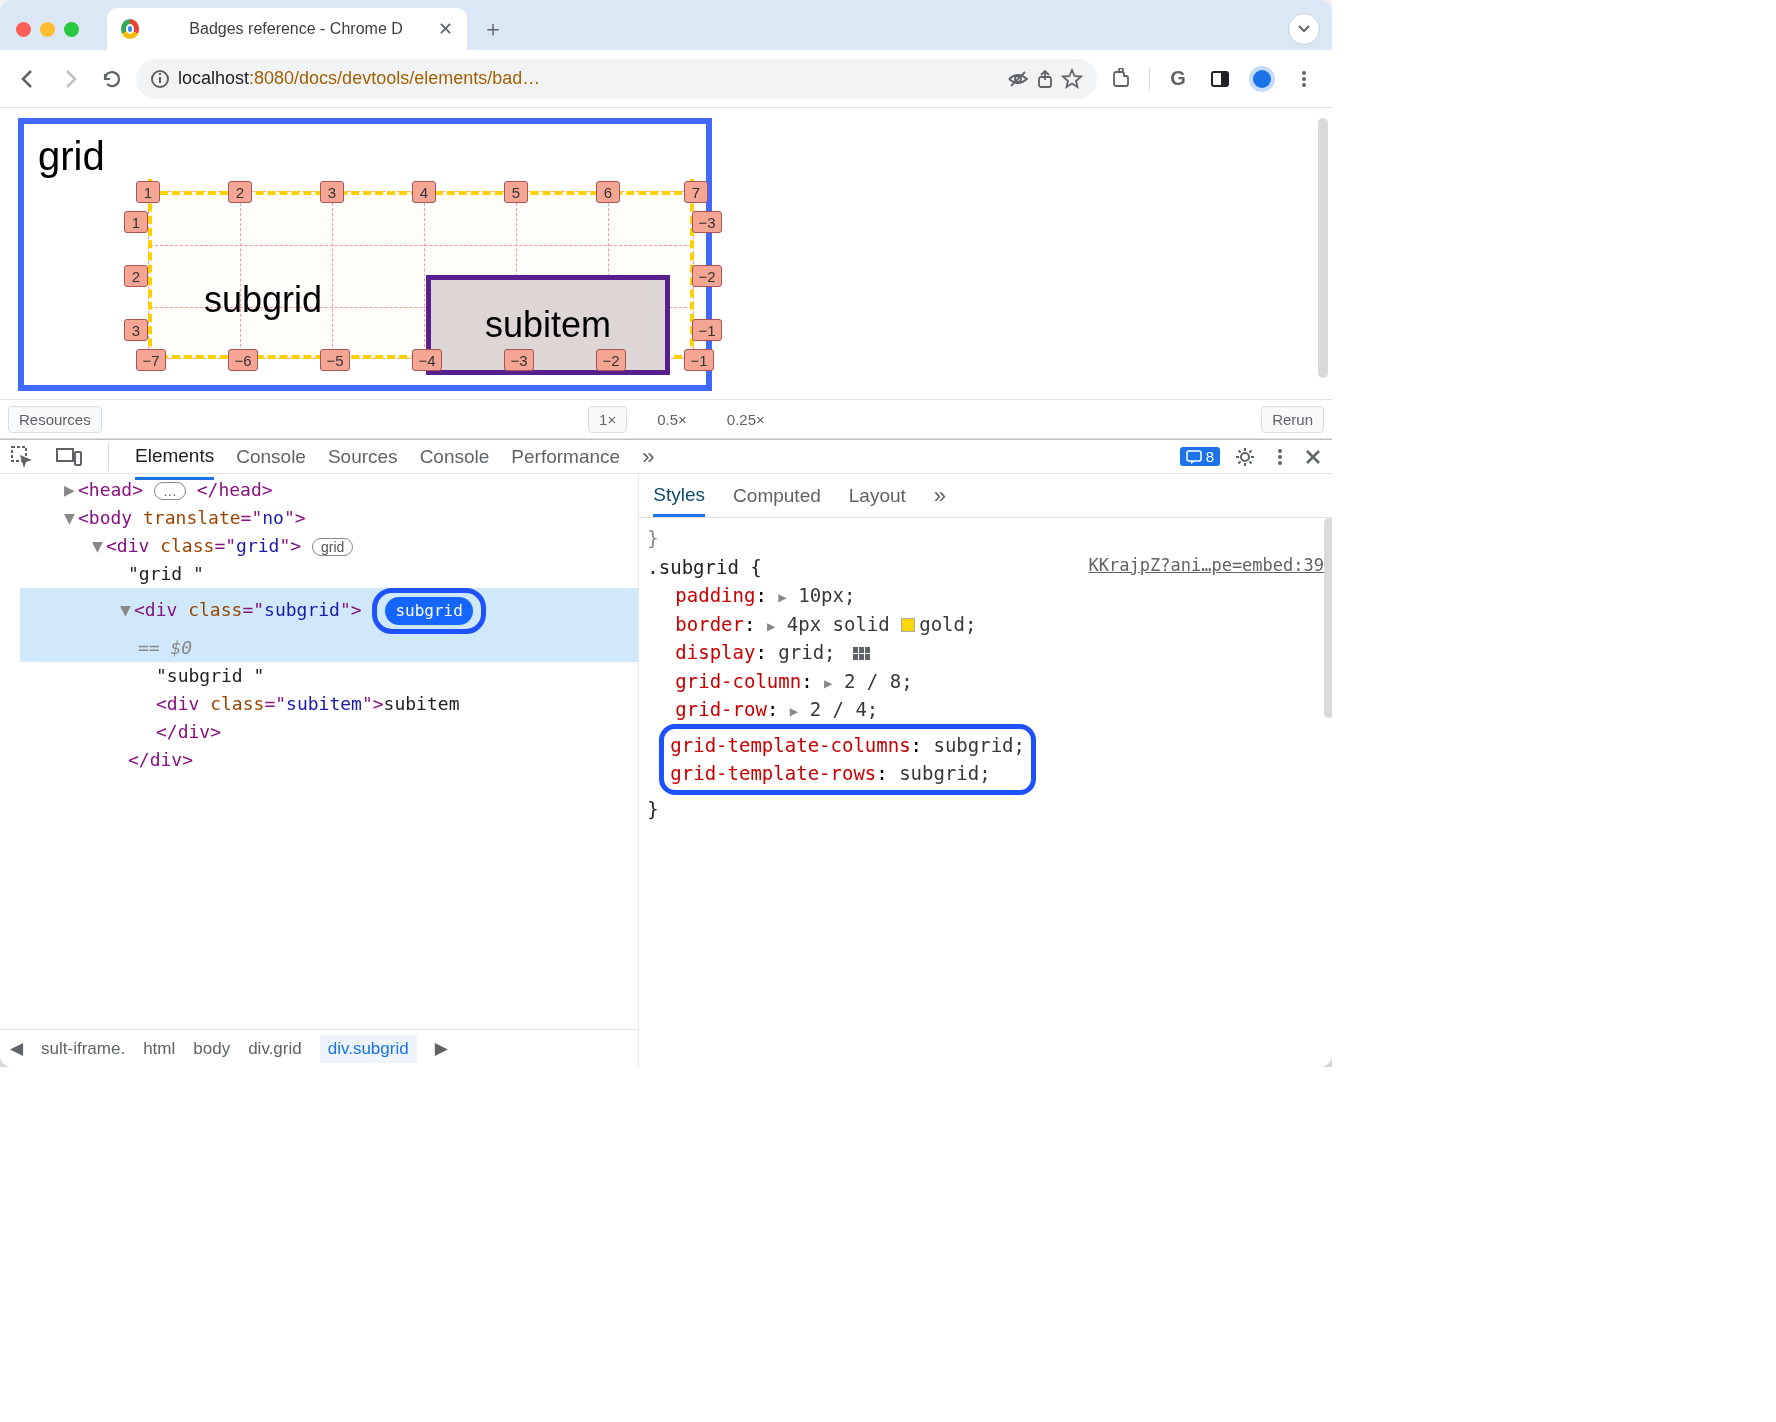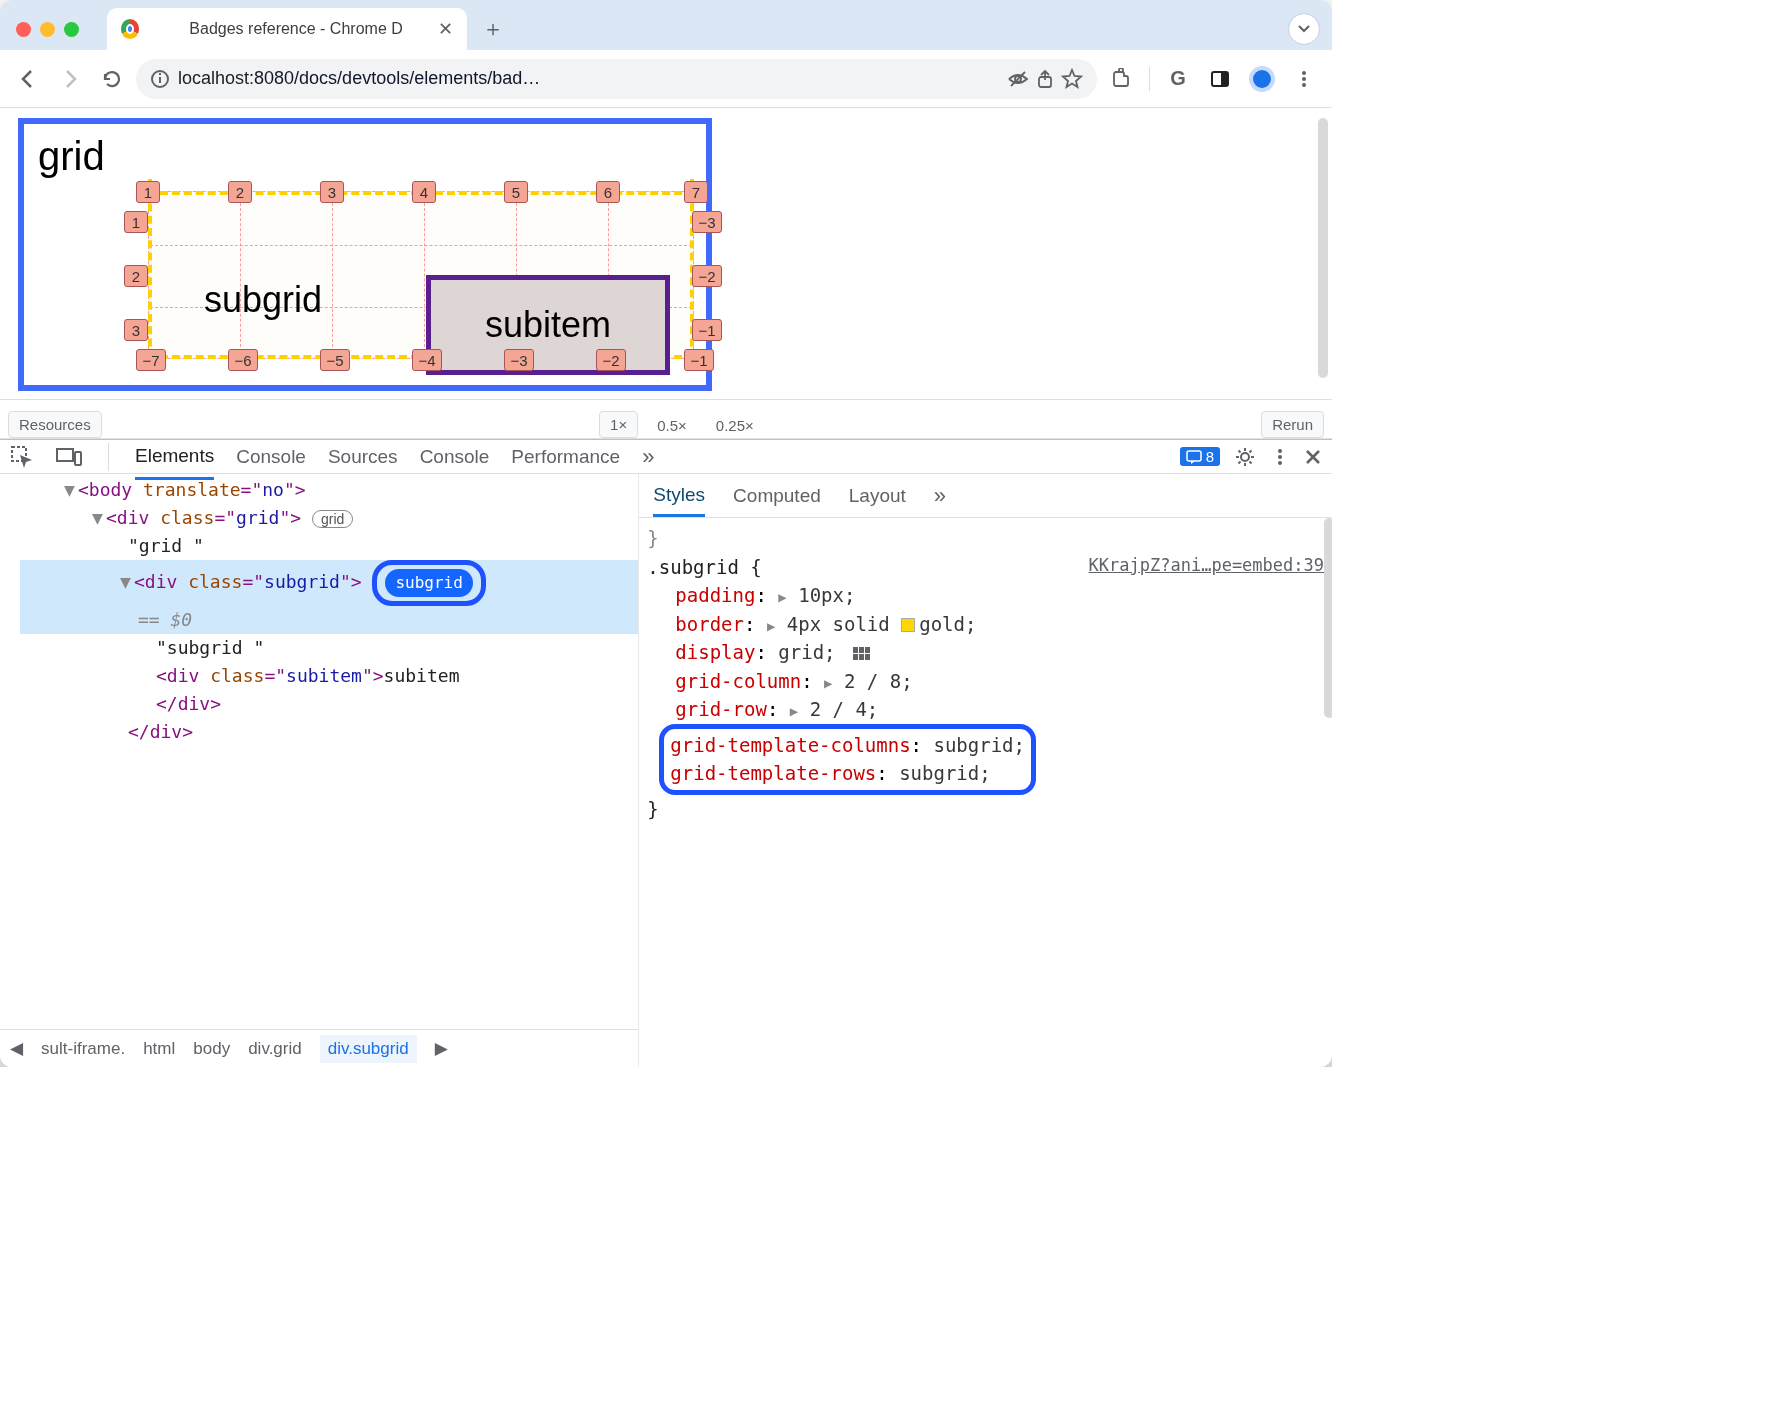--- a/index.html
+++ b/index.html
@@ -21,21 +21,21 @@
 .newtab { width: 36px; height: 36px; border-radius: 50%; display:flex; align-items:center; justify-content:center; font-size:22px; color:#5f6368; }
 .tabmenu { margin-left:auto; width:32px; height:32px; background:#fff; border-radius:16px; border:1px solid #c2d0e3; display:flex; align-items:center; justify-content:center; }
 
 
 .toolbar { height: 58px; background:#fff; border-bottom:1px solid #e0e0e0; display:flex; align-items:center; padding: 0 10px; gap: 6px; }
 .icon-btn { width:36px; height:36px; display:flex; align-items:center; justify-content:center; color:#5f6368; font-size:22px; border-radius:18px; }
 .icon-btn.disabled { color:#bdc1c6; }
 .omnibox { flex:1; height:40px; background:#f1f3f4; border-radius:20px; display:flex; align-items:center; padding:0 14px; color:#202124; font-size:18px; gap:8px; }
 .omni-right { display:flex; gap:6px; align-items:center; }
 .url-host { color:#202124; }
-.url-path { color:#0f172a; }
+.url-path { color:#a16207; }
 .divider-v { width:1px; height:24px; background:#dadce0; margin:0 4px; }
 .avatar { width:26px; height:26px; border-radius:50%; background:#c6dafc; display:flex; align-items:center; justify-content:center; }
 .avatar-inner { width:18px; height:18px; border-radius:50%; background:#1a73e8; }
 
 
 .content { flex:1; display:flex; flex-direction:column; position:relative; }
 .page-wrap { padding: 10px 18px 8px; position:relative; }
 .grid-outer { border:6px solid #4169ff; padding: 10px 14px 14px; width: 694px; position:relative; }
 .grid-label { font-size: 40px; font-family: Arial; }
 .gridline-numbox { position:absolute; width:24px; height:22px; background:#f5a593; border:1px solid #a55; font-family: Arial; font-size:15px; display:flex; align-items:center; justify-content:center; border-radius:3px; color:#333; z-index:5; }
@@ -44,21 +44,21 @@
 .subgrid-box { border: 5px solid #5a1f8f; position:absolute; left:290px; top:96px; width:244px; height:100px; background:#ddd6d4; z-index:2; display:flex; align-items:center; justify-content:center;}
 .subgrid-inner { font-size:36px; font-family:Arial; }
 .subgrid-text { position:absolute; left:68px; top:100px; font-family:Arial; font-size:36px; z-index:3;}
 .grid-vis { position:relative; width:570px; height:192px; margin-left:98px; }
 .thin-red-h { position:absolute; left:14px; right:14px; border-top:1px dashed #f99; z-index:0;}
 .thin-red-v { position:absolute; top:14px; bottom:14px; border-left:1px dashed #f99; z-index:0;}
 .subgrid-selected { position:absolute; left:12px; top:12px; right:12px; bottom:12px; background:rgba(255,250,240,0.3); border:1px dashed #f99;}
 
 .scrollbar-v { position:absolute; right:4px; top:10px; width:10px; height:260px; background:#d9d9d9; border-radius:5px; }
 
-.zoom-bar { height:40px; background:#fff; border-top:1px solid #e0e0e0; border-bottom:1px solid #e0e0e0; display:flex; align-items:flex-end; padding:0 8px; gap:9px; font-size:16px; color:#5f6368; }
+.zoom-bar { height:40px; background:#fff; border-top:1px solid #e0e0e0; border-bottom:1px solid #e0e0e0; display:flex; align-items:center; padding:0 8px; gap:20px; font-size:16px; color:#5f6368; }
 .zoom-btn { padding:4px 10px; border:1px solid #dadce0; border-radius:4px; background:#f8f9fa; font-size:15px; }
 .zoom-opt { padding:4px 10px; font-size:15px; }
 
 
 .devtools { flex:1; border-top:1px solid #c0c0c0; display:flex; flex-direction:column; min-height:0; }
 .dt-tabs { height:34px; display:flex; align-items:center; padding:0 10px; gap:22px; border-bottom:1px solid #e0e0e0; font-size:19px; color:#5f6368; }
 .dt-tab.active { color:#202124; border-bottom:3px solid #1a73e8; padding-bottom:10px; margin-bottom:-12px; font-weight:500; }
 .dt-right { margin-left:auto; display:flex; gap:14px; align-items:center; }
 .issue-badge { background:#1a73e8; color:#fff; padding:1px 6px; border-radius:3px; font-size:15px; display:flex; gap:4px; align-items:center;}
 .dt-body { flex:1; display:flex; min-height:0;}
@@ -290,20 +290,21 @@
           <svg width="18" height="18">
               <path d="M3 3 L15 15 M15 3 L3 15" stroke="#5f6368" stroke-width="2.5"></path>
             </svg>
         </div>
       </div>
 
       <div class="dt-body">
 
         <div class="dom-panel">
           <div class="dom-tree">
+            <div class="line" style="padding-left:44px;"><span class="tri">▶</span><span class="tag-b">&lt;head&gt;</span> <span class="grid-pill">…</span> <span class="tag-b">&lt;/head&gt;</span></div>
             <div class="line" style="padding-left:44px;"><span class="tri">▼</span><span class="tag-b">&lt;body </span><span class="attr-n">translate</span><span class="tag-b">="</span><span class="attr-v">no</span><span class="tag-b">"&gt;</span></div>
             <div class="line" style="padding-left:72px;"><span class="tri">▼</span><span class="tag-b">&lt;div </span><span class="attr-n">class</span><span class="tag-b">="</span><span class="attr-v">grid</span><span class="tag-b">"&gt;</span> <span class="grid-pill">grid</span></div>
             <div class="line" style="padding-left:108px;"><span class="text-node">"grid "</span></div>
             <div class="line sel-line" style="padding-left:100px;"><span class="tri">▼</span><span class="tag-b">&lt;div </span><span class="attr-n">class</span><span class="tag-b">="</span><span class="attr-v">subgrid</span><span class="tag-b">"&gt;</span> <span class="callout-1">
                   <span class="subgrid-pill">subgrid</span>
                 </span></div>
             <div class="line sel-line" style="padding-left:118px;"><span class="comment">== $0</span></div>
             <div class="line" style="padding-left:136px;"><span class="text-node">"subgrid "</span></div>
             <div class="line" style="padding-left:136px;"><span class="tag-b">&lt;div </span><span class="attr-n">class</span><span class="tag-b">="</span><span class="attr-v">subitem</span><span class="tag-b">"&gt;</span><span class="text-node">subitem</span></div>
             <div class="line" style="padding-left:136px;"><span class="tag-b">&lt;/div&gt;</span></div>

